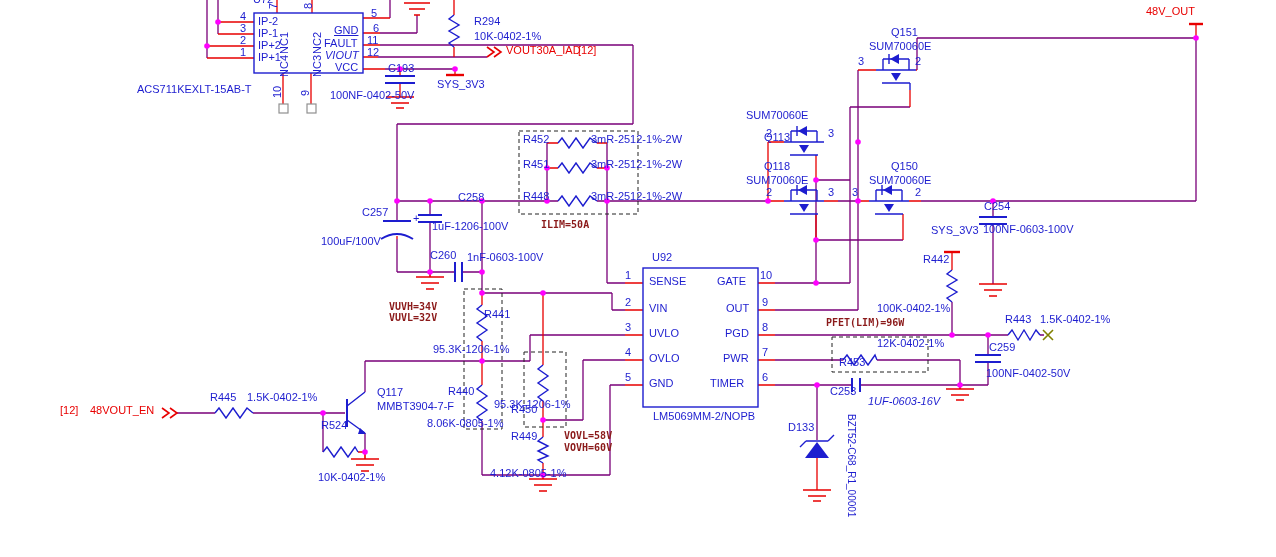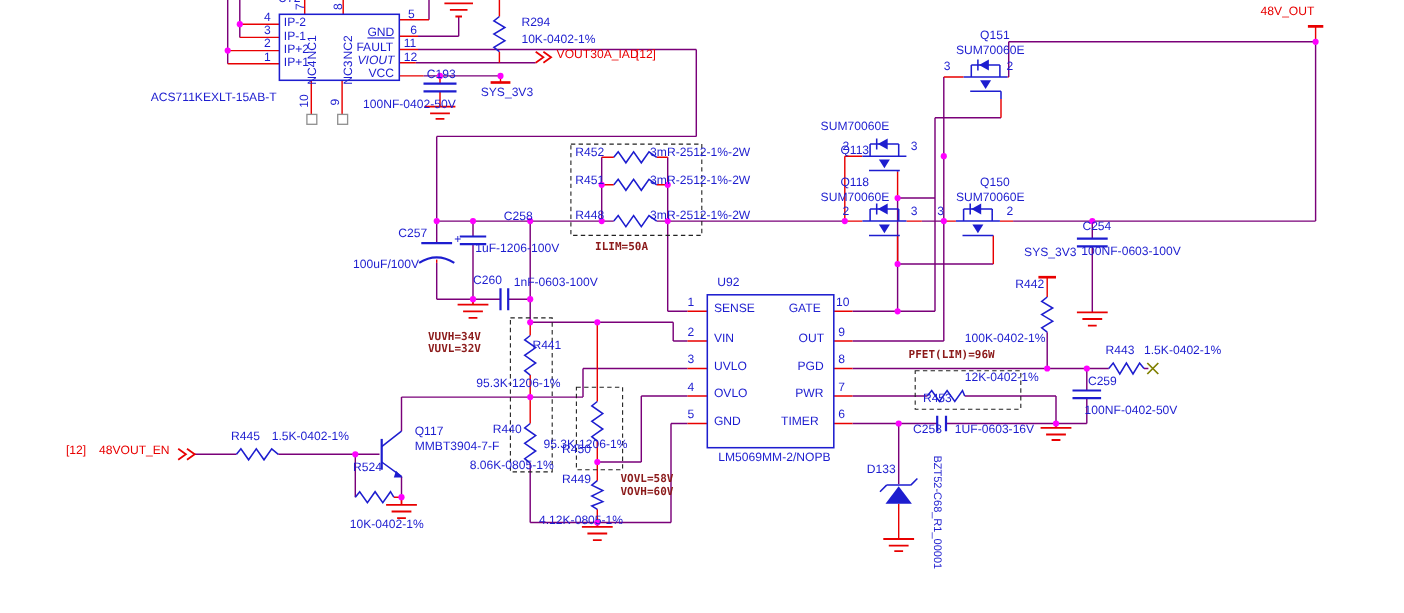--- a/index.html
+++ b/index.html
@@ -320,21 +320,21 @@
       <span class="lbl" style="left: 511px; top: 431px;">R449</span>
       <span class="lbl" style="left: 490px; top: 468px;">4.12K-0805-1%</span>
       <span class="lbl mono" style="left: 564px; top: 430px;">VOVL=58V</span>
       <span class="lbl mono" style="left: 564px; top: 442px;">VOVH=60V</span>
       <span class="lbl" style="left: 923px; top: 254px;">R442</span>
       <span class="lbl" style="left: 877px; top: 303px;">100K-0402-1%</span>
       <span class="lbl mono" style="left: 826px; top: 317px;">PFET(LIM)=96W</span>
       <span class="lbl" style="left: 839px; top: 338px; margin-top: 19px;">R453</span>
       <span class="lbl" style="left: 877px; top: 338px;">12K-0402-1%</span>
       <span class="lbl" style="left: 830px; top: 386px;">C253</span>
-      <span class="lbl" style="left: 868px; top: 386px;">1UF-0603-16V</span>
+      <span class="lbl" style="left: 868px; top: 396px; font-style: italic;">1UF-0603-16V</span>
       <span class="lbl" style="left: 1005px; top: 314px;">R443</span>
       <span class="lbl" style="left: 1040px; top: 314px;">1.5K-0402-1%</span>
       <span class="lbl" style="left: 989px; top: 342px;">C259</span>
       <span class="lbl" style="left: 986px; top: 368px;">100NF-0402-50V</span>
       <span class="lbl" style="left: 788px; top: 422px;">D133</span>
       <span class="lbl" style="left: 857px; top: 414px; font-size: 10px; transform: rotate(90deg);">BZT52-C68_R1_00001</span>
     </div>
 </div>
 
 </body></html>

